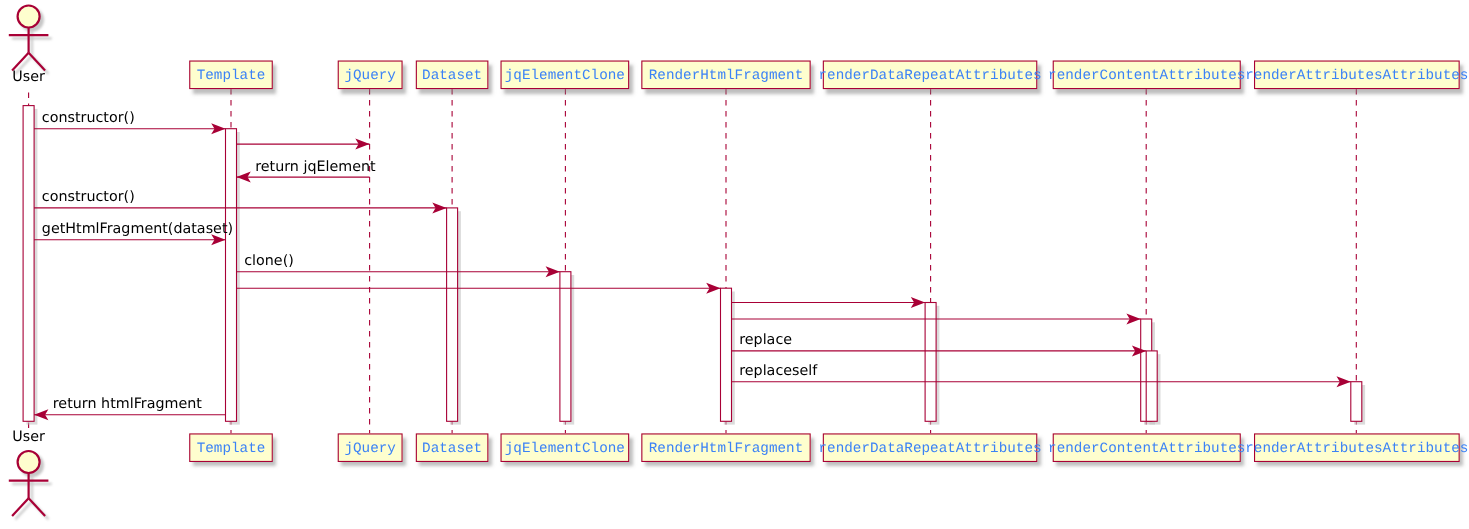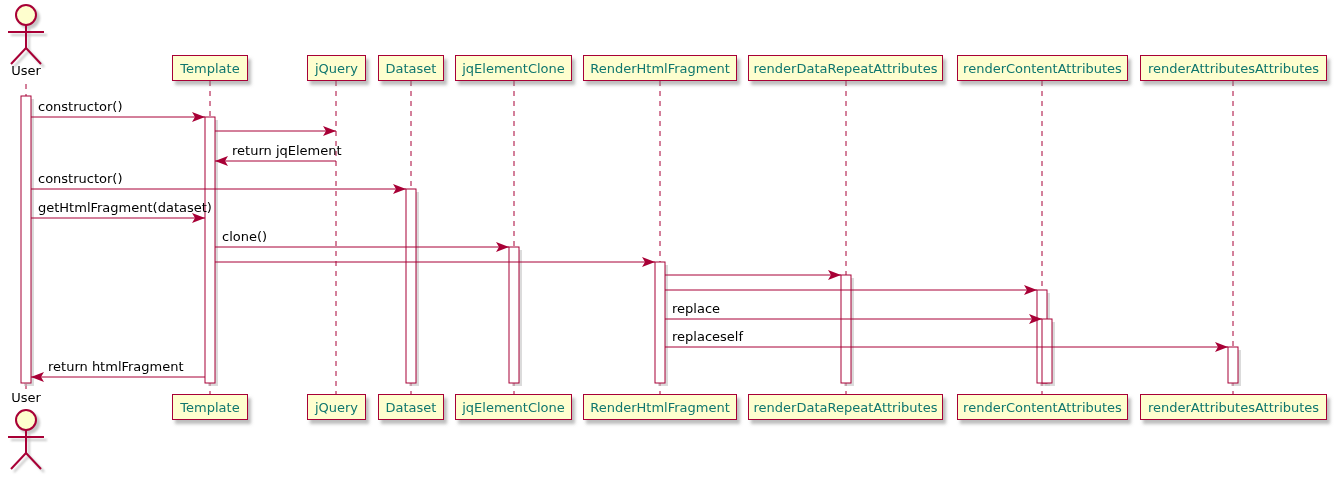--- a/index.html
+++ b/index.html
@@ -6,21 +6,21 @@
   .canvas{
     position:relative;width:1335px;height:481px;background:#ffffff;
     font-family:"DejaVu Sans","Liberation Sans",sans-serif;overflow:hidden;
   }
   .layer{position:absolute;left:0;top:0;}
   .pbox{
     position:absolute;box-sizing:border-box;
     background:#FEFECE;border:1.5px solid #A80036;
     box-shadow:3px 4px 3px rgba(125,125,125,0.5);
     display:flex;align-items:center;justify-content:center;
-    font-size:13px;color:#0f766e;white-space:nowrap;
+    font-size:13px;color:#3b82f6;white-space:nowrap;font-family:Liberation Mono, monospace;
   }
   .actor-label{
     position:absolute;left:-4px;width:60px;text-align:center;
     font-size:13px;color:#000;
   }
   .actor-label-top{top:63px;}
   .actor-label-bottom{top:390px;}
   svg text{font-family:"DejaVu Sans","Liberation Sans",sans-serif;}
 </style>
 </head>

